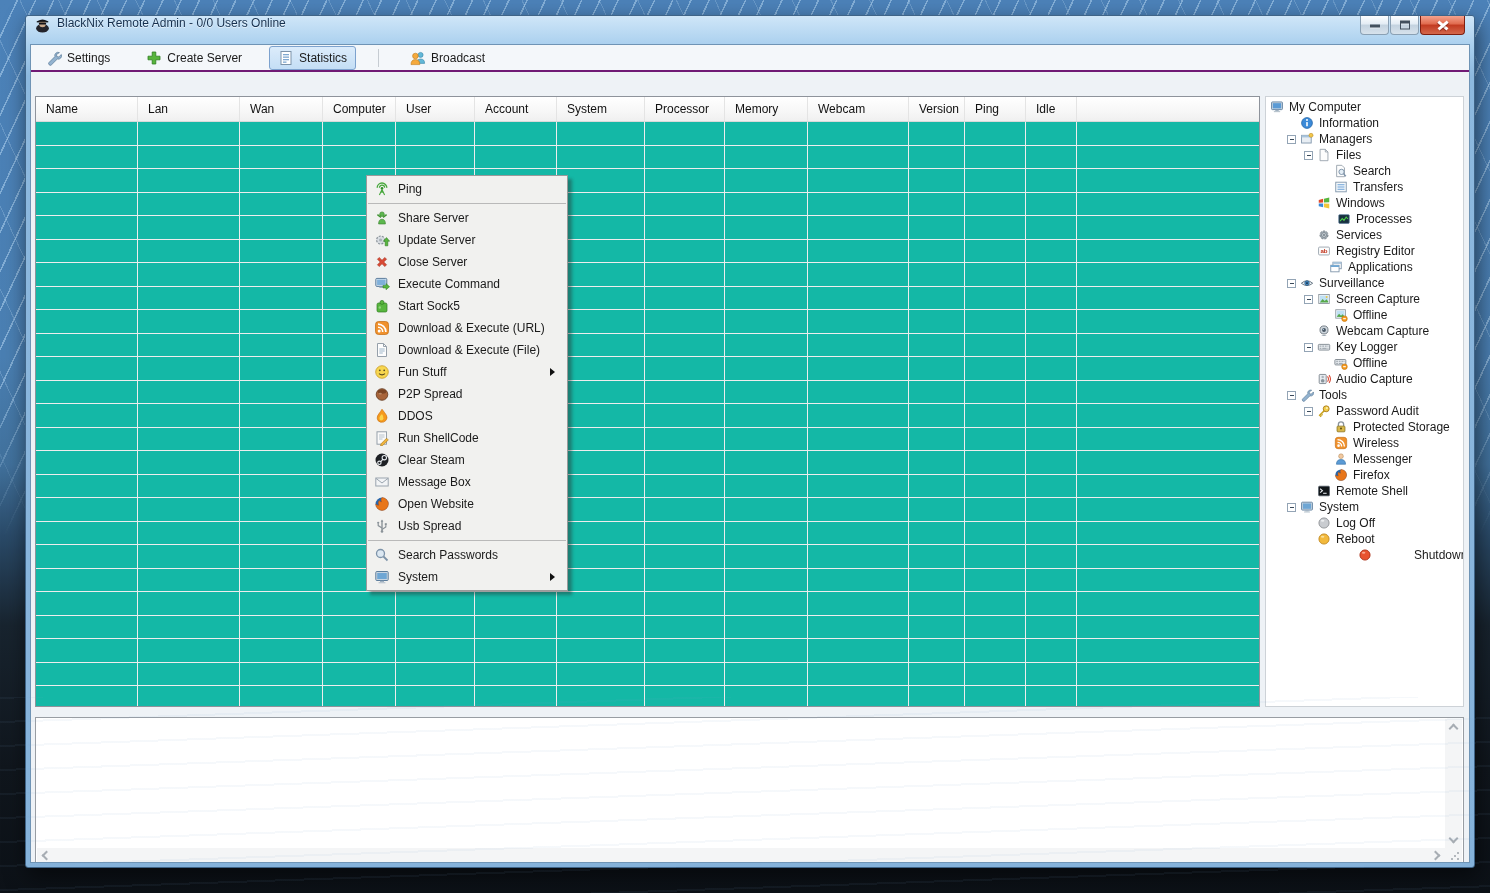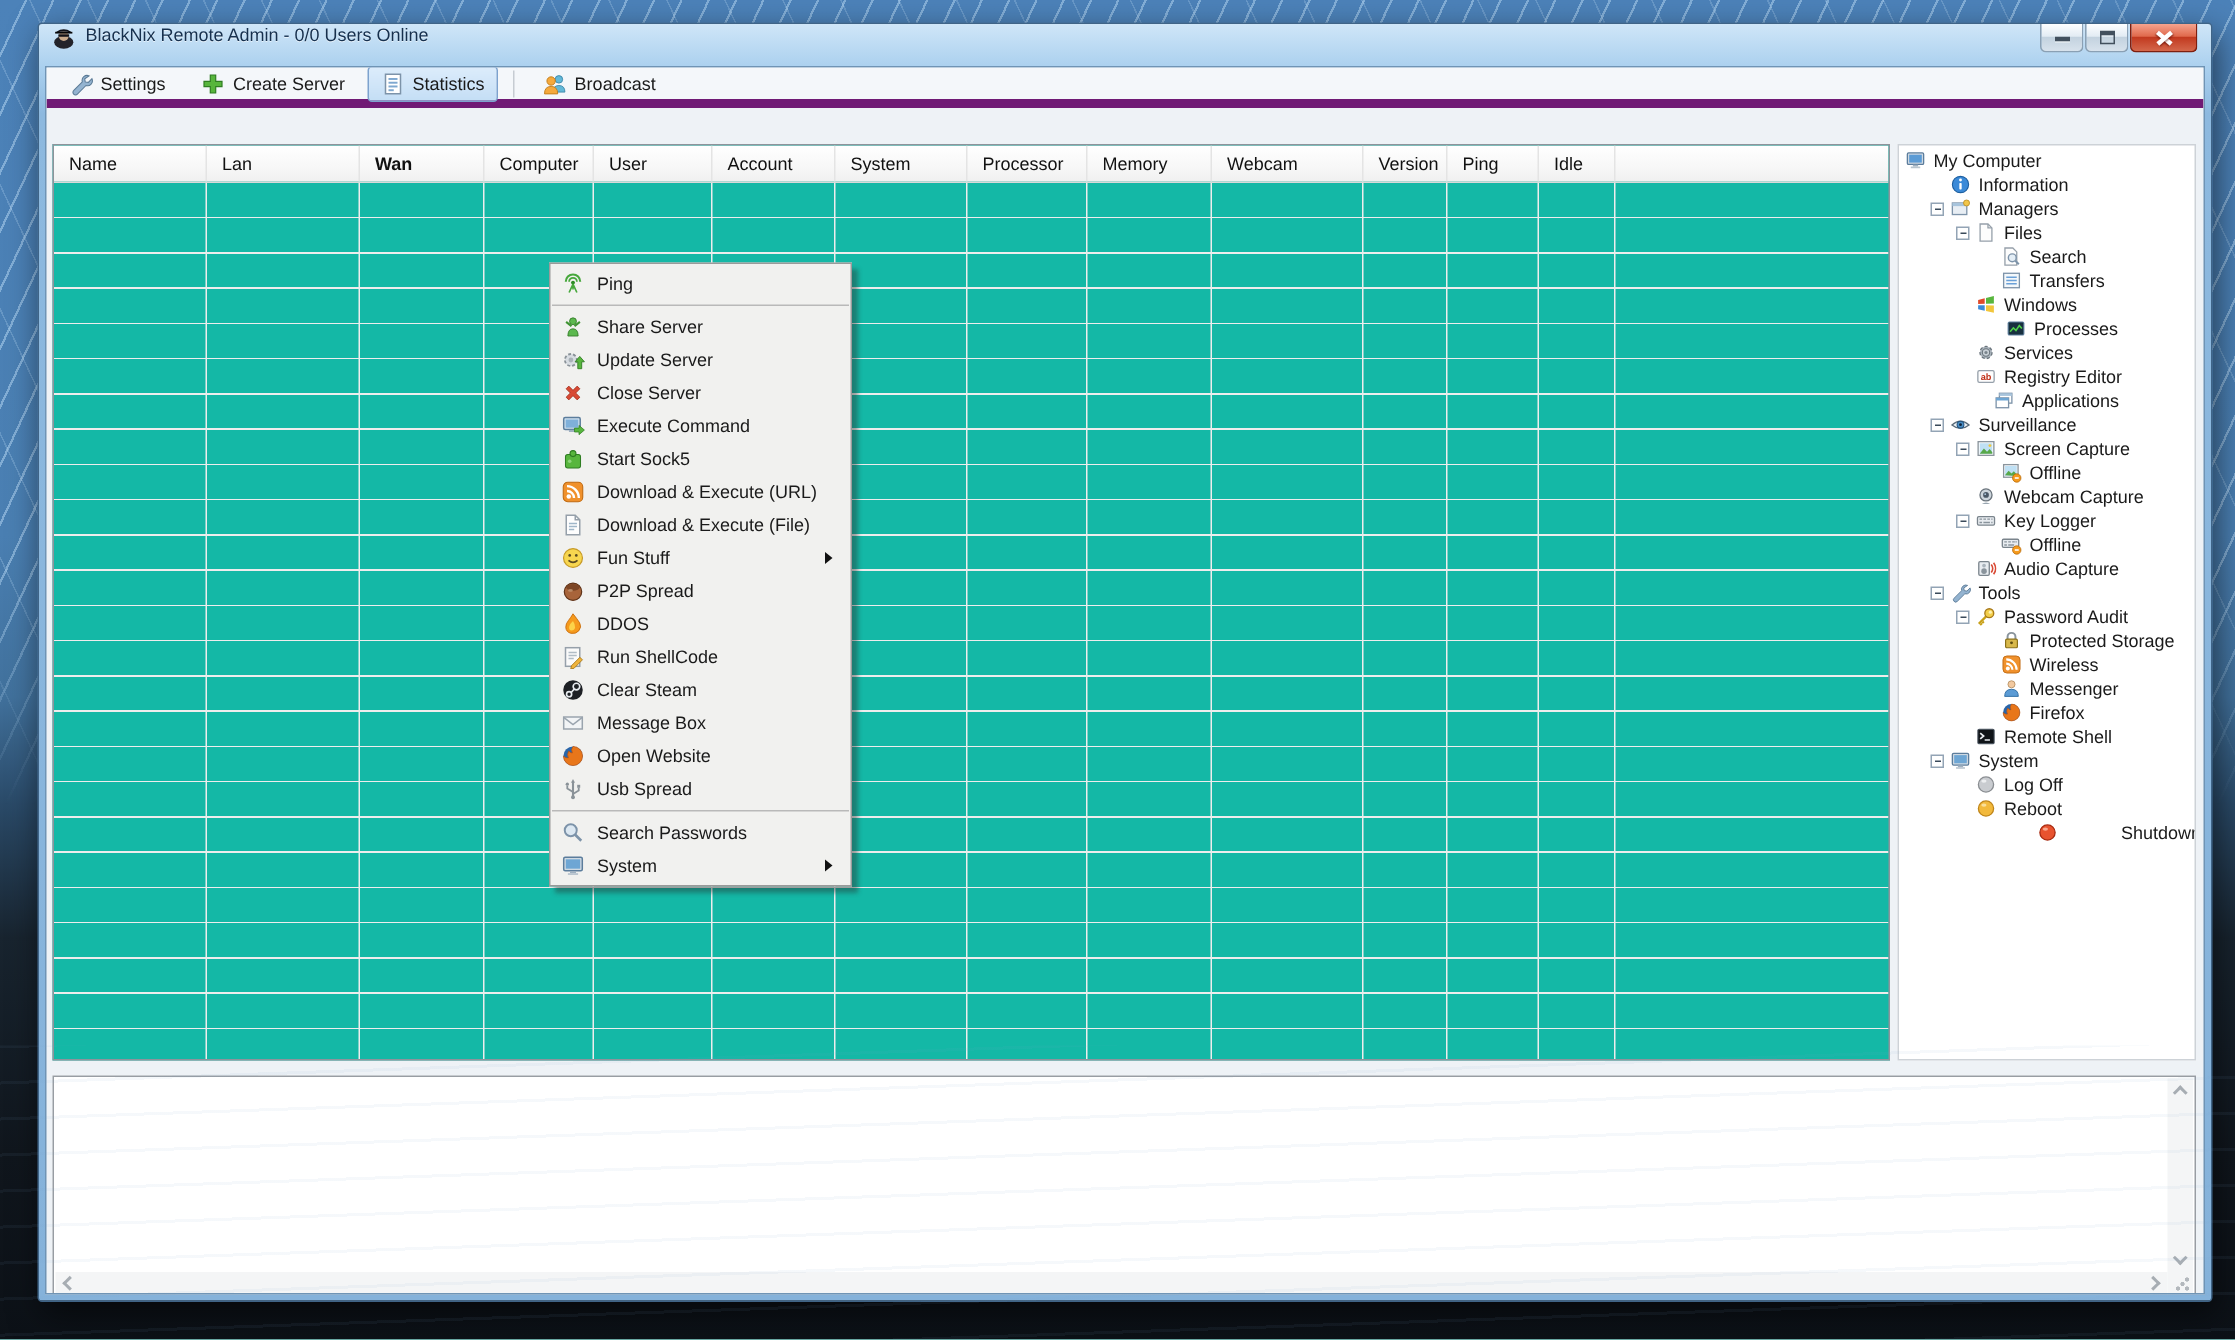--- a/index.html
+++ b/index.html
@@ -38,21 +38,21 @@
   .glyph-close { position:absolute; left:50%; top:50%; width:12px; height:10px; transform:translate(-50%,-50%); }
   .glyph-close::before,.glyph-close::after { content:""; position:absolute; left:0; top:4px; width:12px; height:2.6px;
     background:#fff; box-shadow:0 1px 1px rgba(90,10,0,.5); }
   .glyph-close::before { transform:rotate(40deg); } .glyph-close::after { transform:rotate(-40deg); }
 
   .frame-body { position:absolute; left:4px; top:28px; right:4px; bottom:4px;
     background:#eef2f6; border:1px solid #6f94b5; overflow:hidden; }
 
   .menubar { height:22px; background:#f4f7fa; border-bottom:1px solid #e2e6ea; display:flex; align-items:center; padding-left:8px; }
   .menu-item { padding:2px 11px; }
-  .toolbar { height:27px; background:#f4f7fa; border-bottom:6px solid #701a75; display:flex; align-items:center; padding-left:6px; gap:6px; }
+  .toolbar { height:27px; background:#f4f7fa; border-bottom:2px solid #701a75; display:flex; align-items:center; padding-left:6px; gap:18px; }
   .tool-btn { display:flex; align-items:center; gap:5px; padding:3px 8px; border:1px solid transparent; border-radius:3px; }
   .tool-btn.active { background:linear-gradient(180deg,#dcecfb,#c4def5); border-color:#7da2ce; }
   .tool-sep { width:1px; height:18px; background:#c6ccd2; margin:0 4px; }
   .tool-icon { width:16px; height:16px; } .tool-icon svg { width:100%; height:100%; }
 
   .client { position:absolute; left:0; top:50px; right:0; bottom:0; }
 
   
   .listview { position:absolute; left:4px; top:1px; width:1225px; height:611px;
     background:#14b8a6; border:1px solid #8e939b; overflow:hidden; }
@@ -167,21 +167,21 @@
             <span class="tool-label">Broadcast</span>
           </div>
         </div>
 
       <div class="client">
 
         <div class="listview">
           <div class="lv-header" id="lv-header">
               <div class="lv-col" style="width: 102px;">Name</div>
               <div class="lv-col" style="width: 102px;">Lan</div>
-              <div class="lv-col" style="width: 83px; font-weight: bold;">Wan</div>
+              <div class="lv-col" style="width: 83px;">Wan</div>
               <div class="lv-col" style="width: 73px;">Computer</div>
               <div class="lv-col" style="width: 79px;">User</div>
               <div class="lv-col" style="width: 82px;">Account</div>
               <div class="lv-col" style="width: 88px;">System</div>
               <div class="lv-col" style="width: 80px;">Processor</div>
               <div class="lv-col" style="width: 83px;">Memory</div>
               <div class="lv-col" style="width: 101px;">Webcam</div>
               <div class="lv-col" style="width: 56px;">Version</div>
               <div class="lv-col" style="width: 61px;">Ping</div>
               <div class="lv-col" style="width: 51px;">Idle</div>

